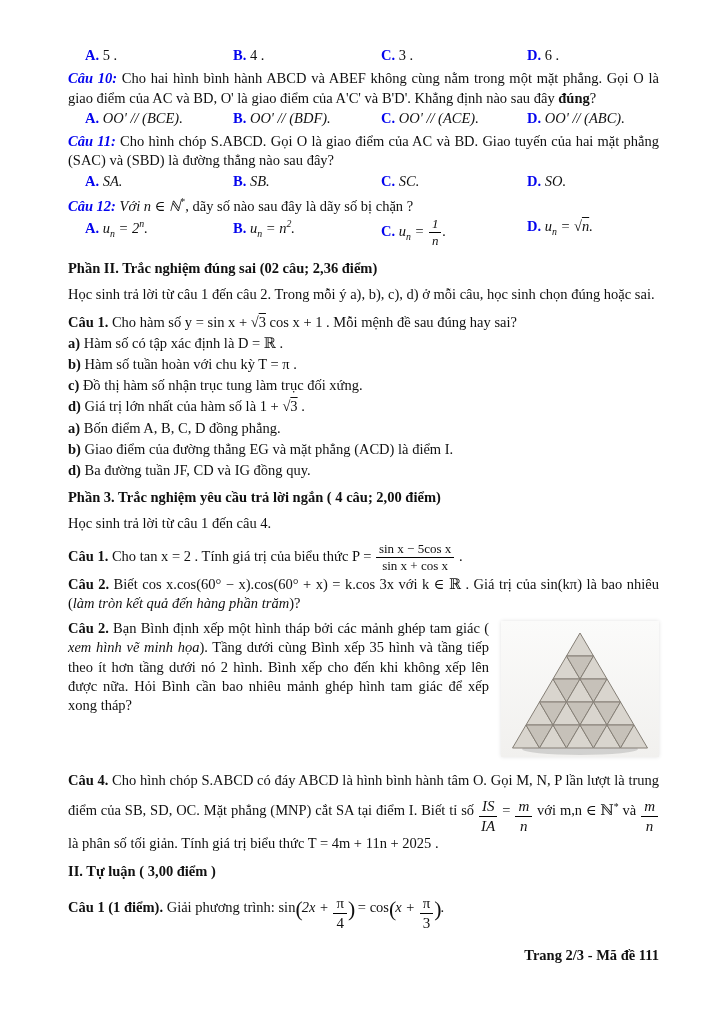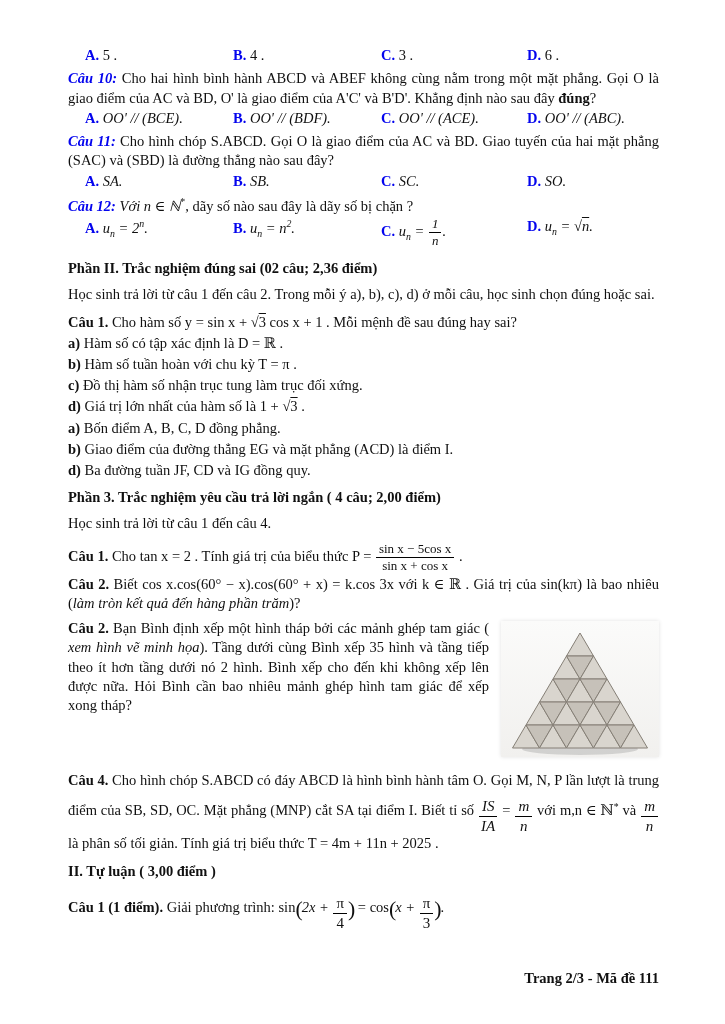--- a/index.html
+++ b/index.html
@@ -41,21 +41,21 @@
     float: right; width: 158px; height: 136px; margin: 2px 0 4px 12px;
     background: linear-gradient(180deg, #fbfbfa, #f1f0ee);
     box-shadow: 0 0 4px rgba(0,0,0,0.12);
   }
   .pyramid-box svg { width: 100%; height: 100%; display: block; }
   .up { fill: #d9d5ce; stroke: #857f76; stroke-width: 1; }
   .dn { fill: #c6c1b9; stroke: #857f76; stroke-width: 1; }
   .clear { clear: both; }
   .mt10 { margin-top: 10px; }
   .mt6 { margin-top: 6px; }
-  .footer { position: absolute; right: 66px; top: 969px; font-weight: bold; }
+  .footer { position: absolute; right: 66px; top: 946px; font-weight: bold; }
 </style>
 </head>
 <body>
 
 <div class="page">
 
   <p class="opt-row">
     <span class="opt"><span class="ol">A.</span> <span>5 .</span></span>
     <span class="opt"><span class="ol">B.</span> <span>4 .</span></span>
     <span class="opt"><span class="ol">C.</span> <span>3 .</span></span>

